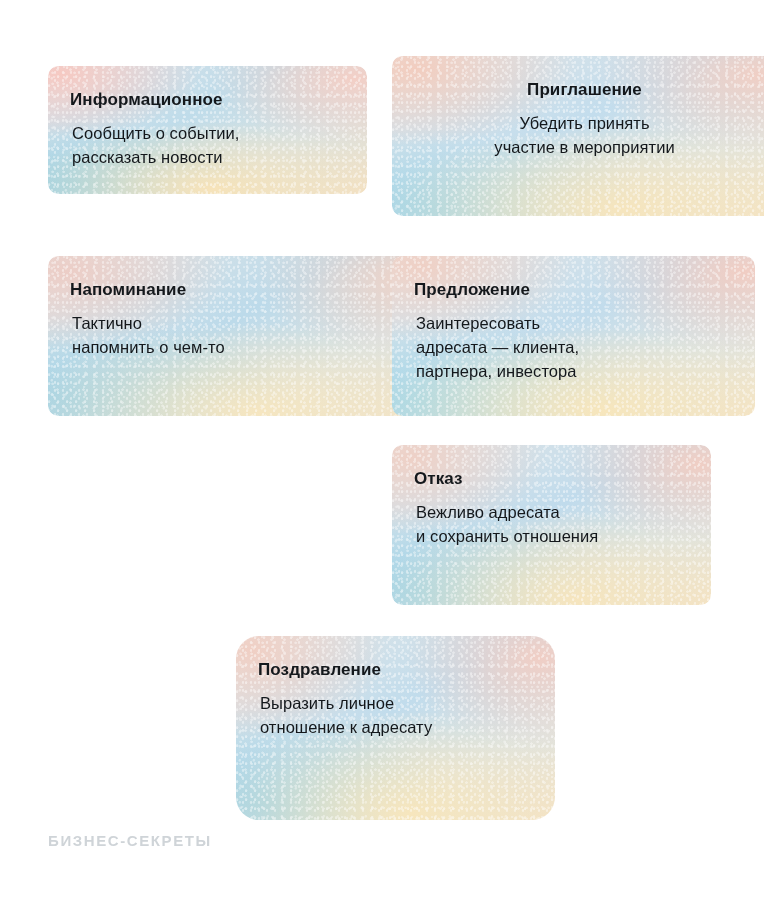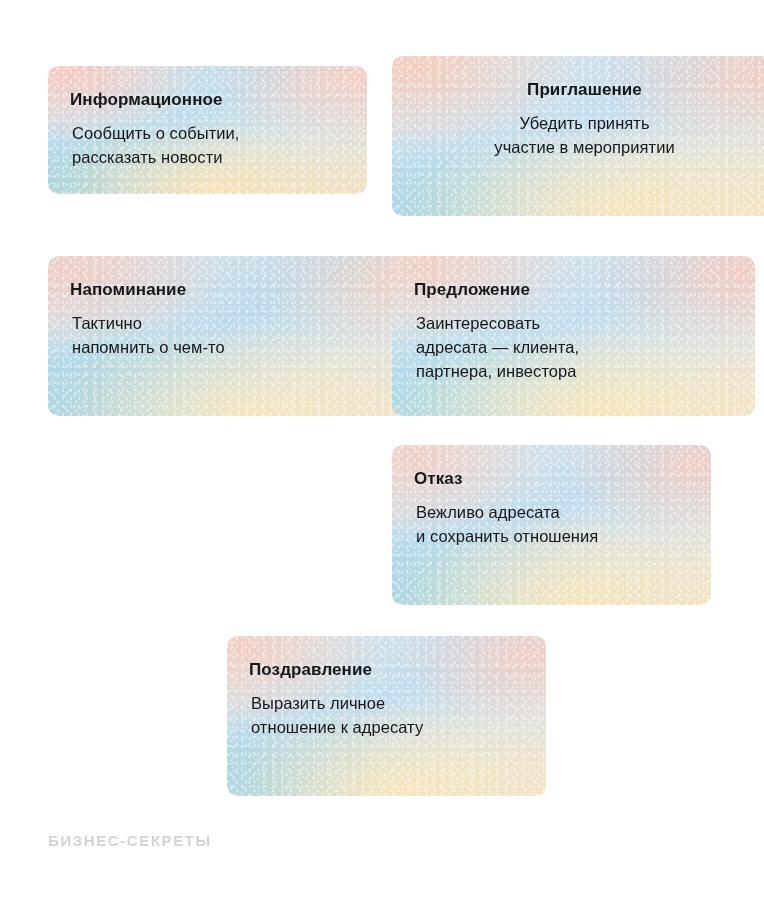--- a/index.html
+++ b/index.html
@@ -135,21 +135,21 @@
     letter-spacing: .05px;
   }
 
   
   #card-0 { left: 48px;  top: 66px;  width: 319px; height: 128px; }
   #card-1 { left: 392px; top: 56px;  width: 385px; height: 160px; text-align: center; }
   #card-2 { left: 48px;  top: 256px; width: 384px; height: 160px; }
   #card-3 { left: 392px; top: 256px; width: 363px; height: 160px; }
   #card-4 { left: 48px;  top: 446px; width: 319px; height: 160px; }
   #card-5 { left: 392px; top: 445px; width: 319px; height: 160px; }
-  #card-6 { left: 227px; top: 636px; width: 319px; height: 160px; }
+  #card-6 { left: 236px; top: 636px; width: 319px; height: 184px; border-radius: 23px; }
 
   .footer {
     position: absolute;
     left: 48px;
     top: 832px;
     font-size: 15px;
     font-weight: bold;
     letter-spacing: 1.6px;
     color: #cfd4d8;
     text-transform: uppercase;

